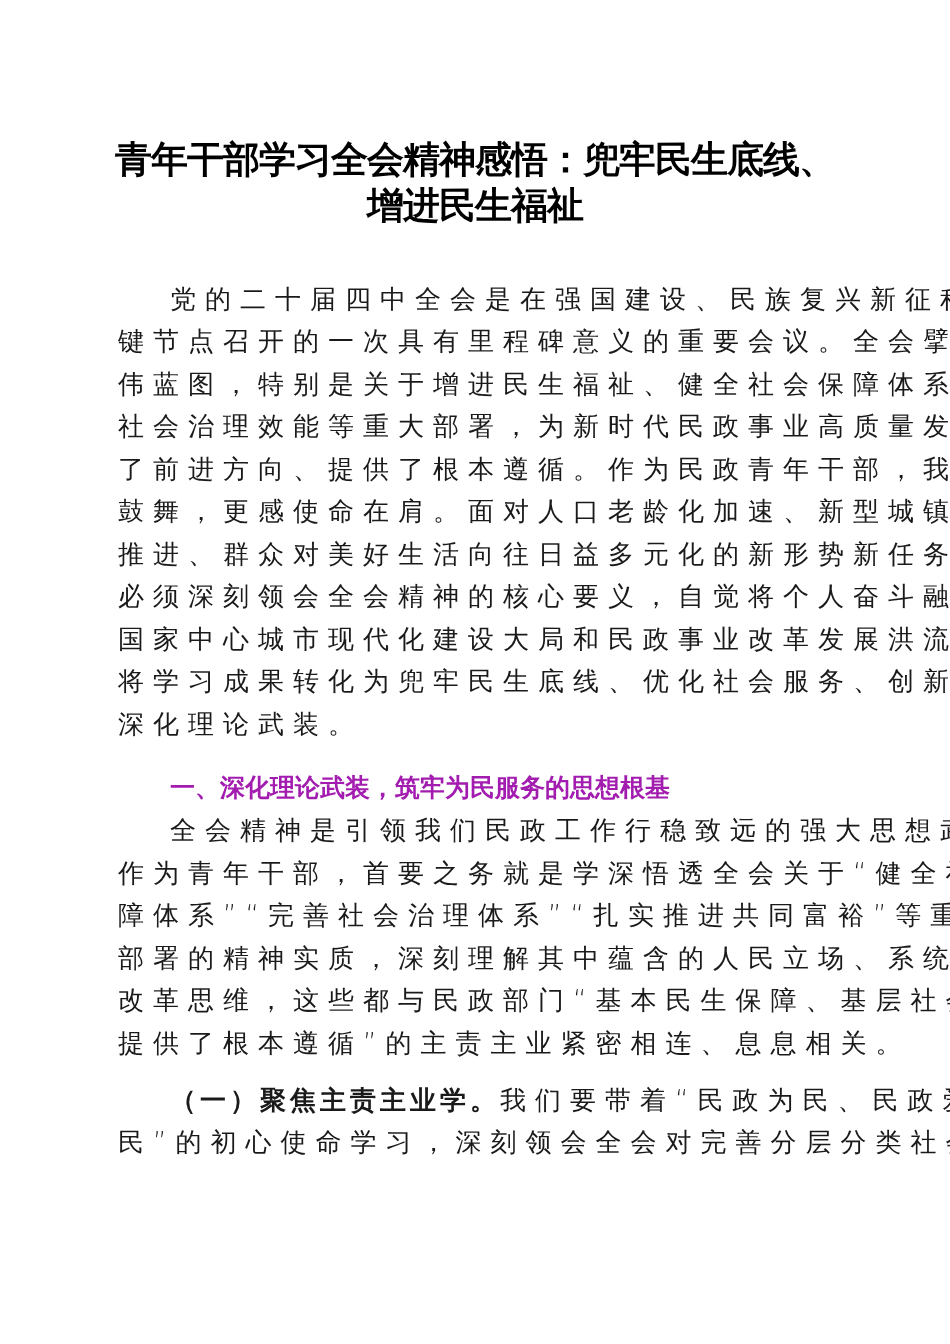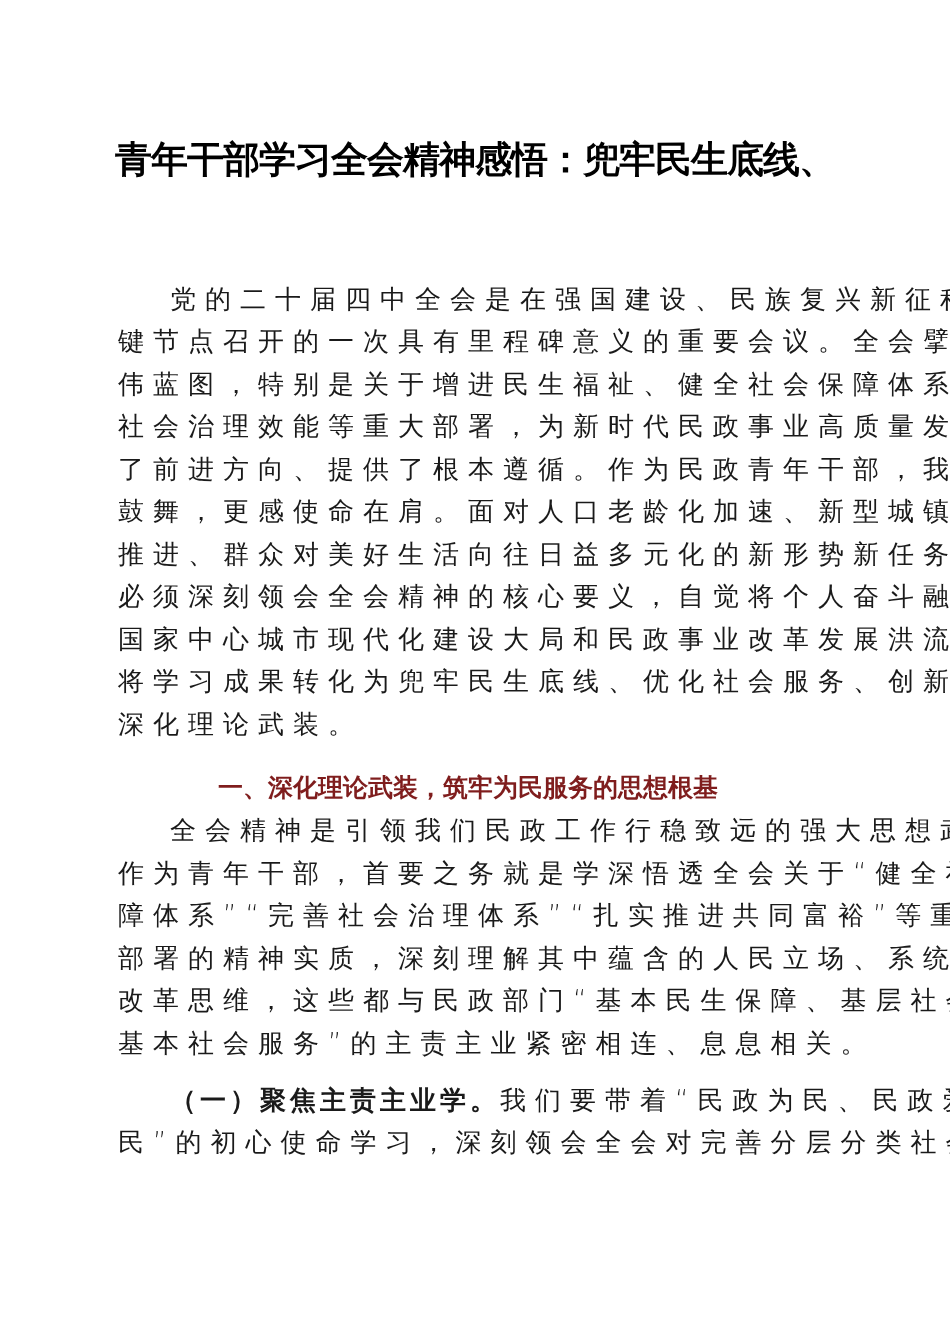--- a/index.html
+++ b/index.html
@@ -16,31 +16,31 @@
   .line {
     position: absolute; left: 118px; width: 740px; white-space: nowrap;
     font-family: "DejaVu Sans", "Liberation Sans", sans-serif;
     font-size: 26px; line-height: 36px; color: #1a1a1a;
     letter-spacing: 9px; font-weight: 300;
   }
   .line.indent { left: 170px; }
   .heading {
     position: absolute; left: 170px; white-space: nowrap;
     font-family: "DejaVu Sans", "Liberation Sans", sans-serif;
-    font-size: 25px; line-height: 36px; font-weight: bold; color: #7f1d1d;
+    font-size: 25px; line-height: 36px; font-weight: bold; color: #a21caf;
     letter-spacing: 0px;
-    margin-left: 48px;
   }
   .sub-label { font-weight: bold; font-family: Liberation Sans, sans-serif; letter-spacing: 4px; }
 </style>
 </head>
 <body>
 
 <div class="page">
   <div class="title l1">青年干部学习全会精神感悟：兜牢民生底线、</div>
+  <div class="title l2">增进民生福祉</div>
 
   <div>
     <div class="line indent" style="top:281px">党的二十届四中全会是在强国建设、民族复兴新征程的关</div>
     <div class="line" style="top:323px">键节点召开的一次具有里程碑意义的重要会议。全会擘画的宏</div>
     <div class="line" style="top:366px">伟蓝图，特别是关于增进民生福祉、健全社会保障体系、提升</div>
     <div class="line" style="top:408px">社会治理效能等重大部署，为新时代民政事业高质量发展指明</div>
     <div class="line" style="top:451px">了前进方向、提供了根本遵循。作为民政青年干部，我们深受</div>
     <div class="line" style="top:493px">鼓舞，更感使命在肩。面对人口老龄化加速、新型城镇化深入</div>
     <div class="line" style="top:536px">推进、群众对美好生活向往日益多元化的新形势新任务，我们</div>
     <div class="line" style="top:578px">必须深刻领会全会精神的核心要义，自觉将个人奋斗融入我市</div>
@@ -50,21 +50,21 @@
   </div>
 
   <div class="heading" style="top:770px">一、深化理论武装，筑牢为民服务的思想根基</div>
 
   <div>
     <div class="line indent" style="top:812px">全会精神是引领我们民政工作行稳致远的强大思想武器。</div>
     <div class="line" style="top:855px">作为青年干部，首要之务就是学深悟透全会关于“健全社会保</div>
     <div class="line" style="top:897px">障体系”“完善社会治理体系”“扎实推进共同富裕”等重大</div>
     <div class="line" style="top:940px">部署的精神实质，深刻理解其中蕴含的人民立场、系统观念和</div>
     <div class="line" style="top:982px">改革思维，这些都与民政部门“基本民生保障、基层社会治理、</div>
-    <div class="line" style="top:1025px">基本社会服务”的主责主业紧密相连、息息相关。</div>
+    <div class="line" style="top:1025px">提供了根本遵循”的主责主业紧密相连、息息相关。</div>
   </div>
 
   <div>
     <div class="line indent" style="top:1082px">
       <span class="sub-label">（一）聚焦主责主业学。</span><span>我们要带着“民政为民、民政爱</span>
     </div>
     <div class="line" style="top:1124px">民”的初心使命学习，深刻领会全会对完善分层分类社会救助</div>
   </div>
 </div>
 

